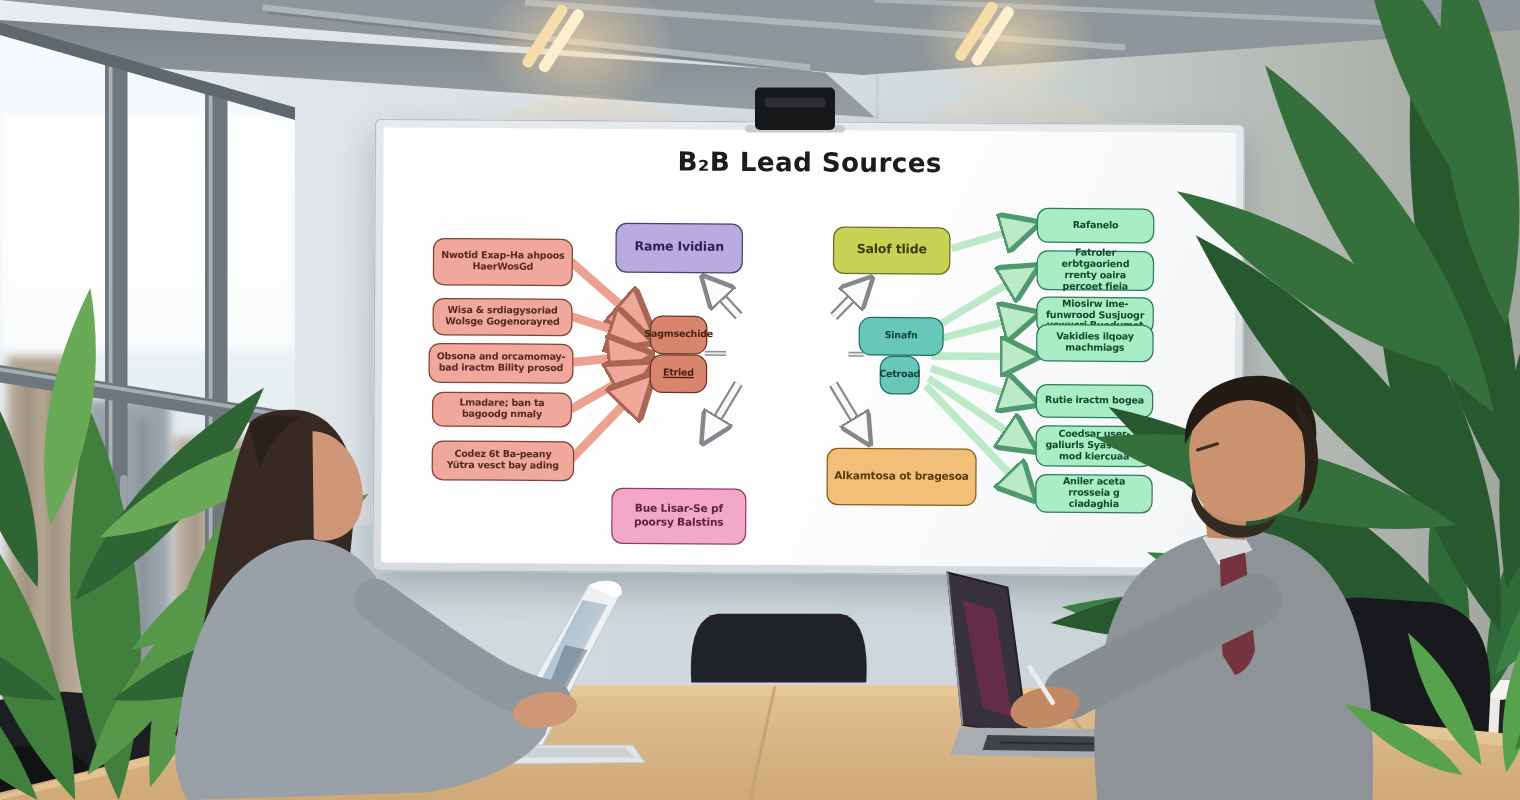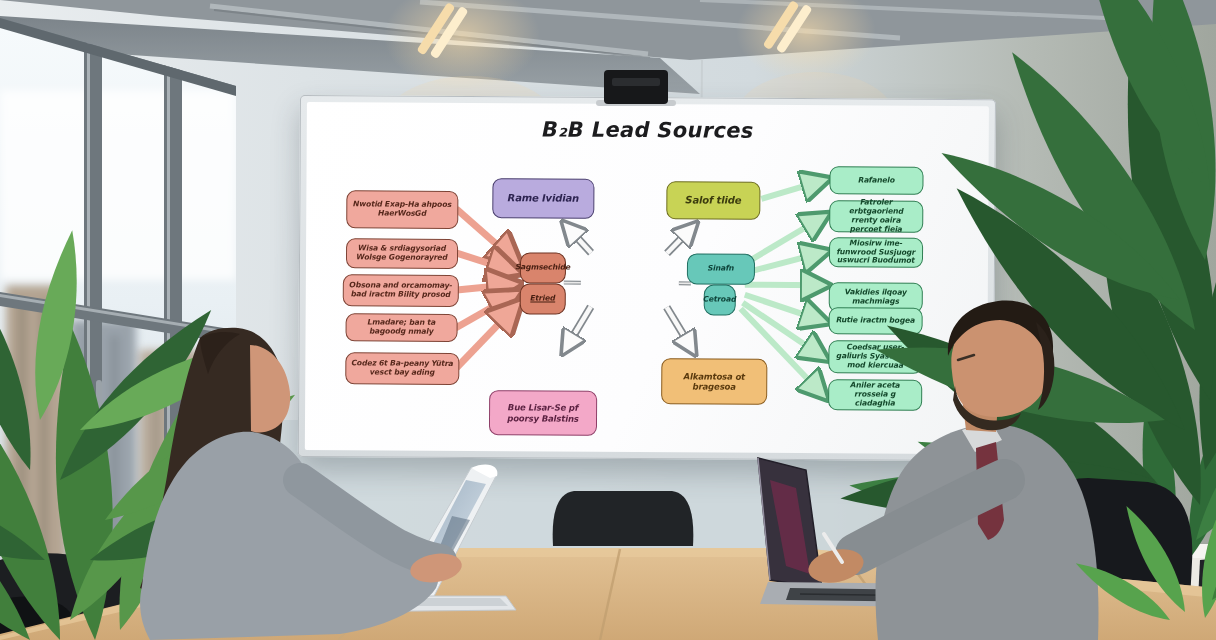--- a/index.html
+++ b/index.html
@@ -1,17 +1,17 @@
 <!DOCTYPE html>
 <html><head>
 <meta charset="utf-8">
 <style>
   html,body{margin:0;padding:0;background:#777;}
   #canvas{position:relative;width:1216px;height:640px;overflow:hidden;
-          font-family:"DejaVu Sans",sans-serif;background:#d5dbde;font-style:italic;}
+          font-family:"DejaVu Sans",sans-serif;background:#d5dbde;}
   #canvas svg{position:absolute;left:0;top:0;}
 
   
   .whiteboard{position:absolute;left:300px;top:95px;width:696px;height:362px;
     background:linear-gradient(180deg,#e6eaec,#d6dbde);border-radius:5px;
     box-shadow:0 14px 28px rgba(50,60,70,.28), inset 0 0 0 1px #b6bcc0;
     transform:rotate(.35deg);transform-origin:left top;z-index:10;}
   .board-surface{position:absolute;left:7px;top:7px;right:7px;bottom:7px;
     background:linear-gradient(115deg,#ffffff 0%,#fdfdfe 55%,#f2f4f5 100%);
     border-radius:2px;overflow:hidden;}
@@ -191,26 +191,26 @@
       <div class="node n-lime" style="left:360px;top:77px;width:94px;height:38px">Salof tlide</div>
 
       <div class="node n-hub-salmon" style="left:214px;top:149px;width:46px;height:31px">Sagmsechide</div>
       <div class="node n-hub-salmon u" style="left:214px;top:180px;width:46px;height:31px">Etried</div>
 
 
       <div class="node n-teal" style="left:381px;top:149px;width:68px;height:31px">Sinafn</div>
       <div class="node n-teal" style="left:398px;top:180px;width:32px;height:31px">Cetroad</div>
 
       <div class="node n-pink" style="left:184px;top:251px;width:108px;height:45px">Bue Lisar-Se pf poorsy Balstins</div>
-      <div class="node n-orange" style="left:356px;top:254px;width:106px;height:46px">Alkamtosa ot bragesoa</div>
+      <div class="node n-orange" style="left:356px;top:254px;width:120px;height:46px">Alkamtosa ot bragesoa</div>
 
       <div class="node n-mint" style="left:523px;top:61px;width:94px;height:28px">Rafanelo</div>
       <div class="node n-mint" style="left:523px;top:95px;width:94px;height:32px">Fatroler erbtgaoriend rrenty oaira percoet fieia</div>
       <div class="node n-mint" style="left:523px;top:132px;width:94px;height:30px">Miosirw ime-funwrood Susjuogr uswucri Buodumot</div>
-      <div class="node n-mint" style="left:523px;top:177px;width:94px;height:30px">Vakidies ilqoay machmiags</div>
+      <div class="node n-mint" style="left:523px;top:154px;width:94px;height:30px">Vakidies ilqoay machmiags</div>
       <div class="node n-mint" style="left:523px;top:202px;width:94px;height:27px">Rutie iractm bogea</div>
       <div class="node n-mint" style="left:523px;top:235px;width:94px;height:33px">Coedsar user-galiurls Syasur-fau mod kiercuaa</div>
       <div class="node n-mint" style="left:523px;top:274px;width:94px;height:31px">Aniler aceta rrosseia g ciadaghia</div>
     </div>
   </div>
 
   <svg width="1216" height="640" viewBox="0 0 1216 640" style="z-index:20">
     <defs>
       <path id="leaf" d="M0,0 C14,-30 16,-70 2,-110 C-12,-68 -12,-30 0,0 Z"></path>
       <path id="leafL" d="M0,0 C20,-45 26,-110 5,-175 C-18,-105 -17,-48 0,0 Z"></path>

